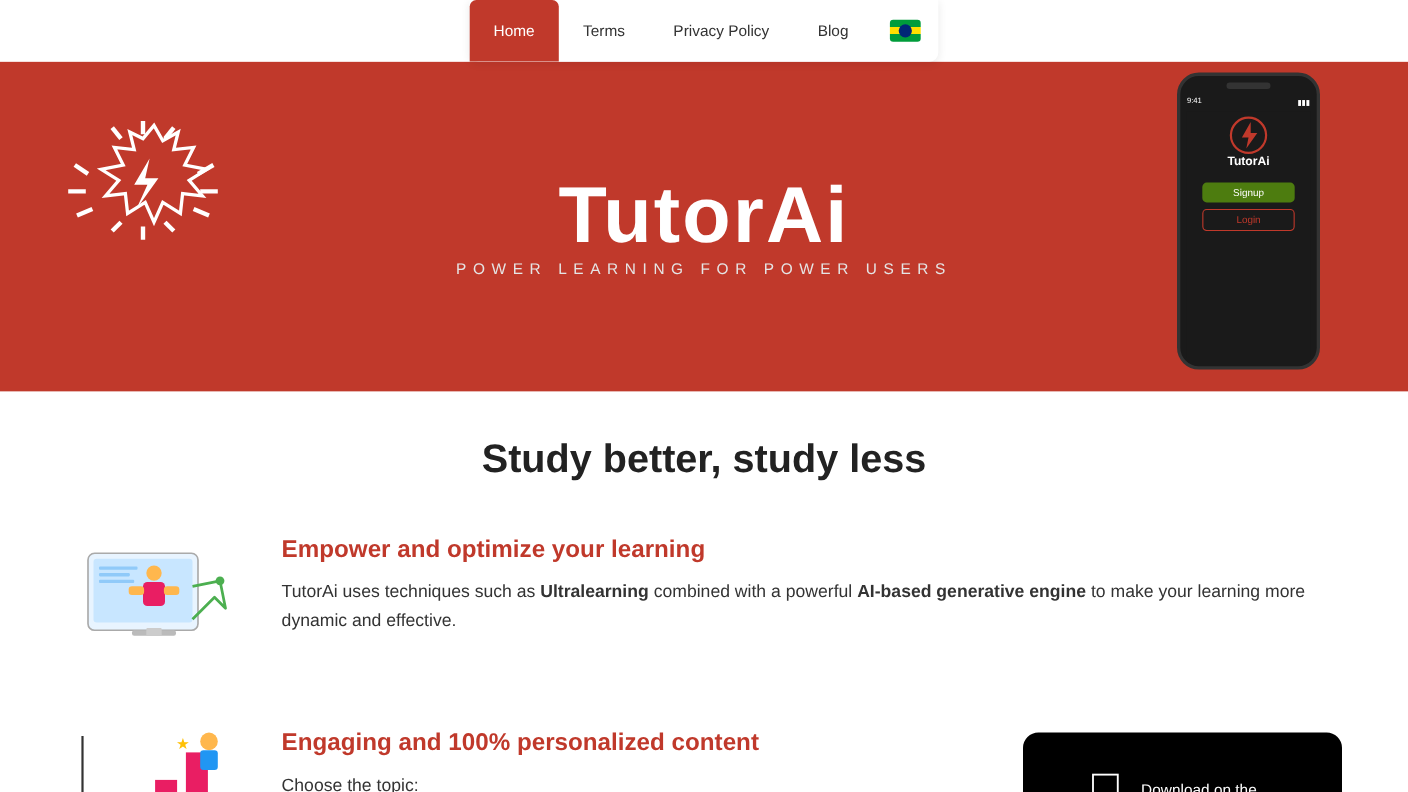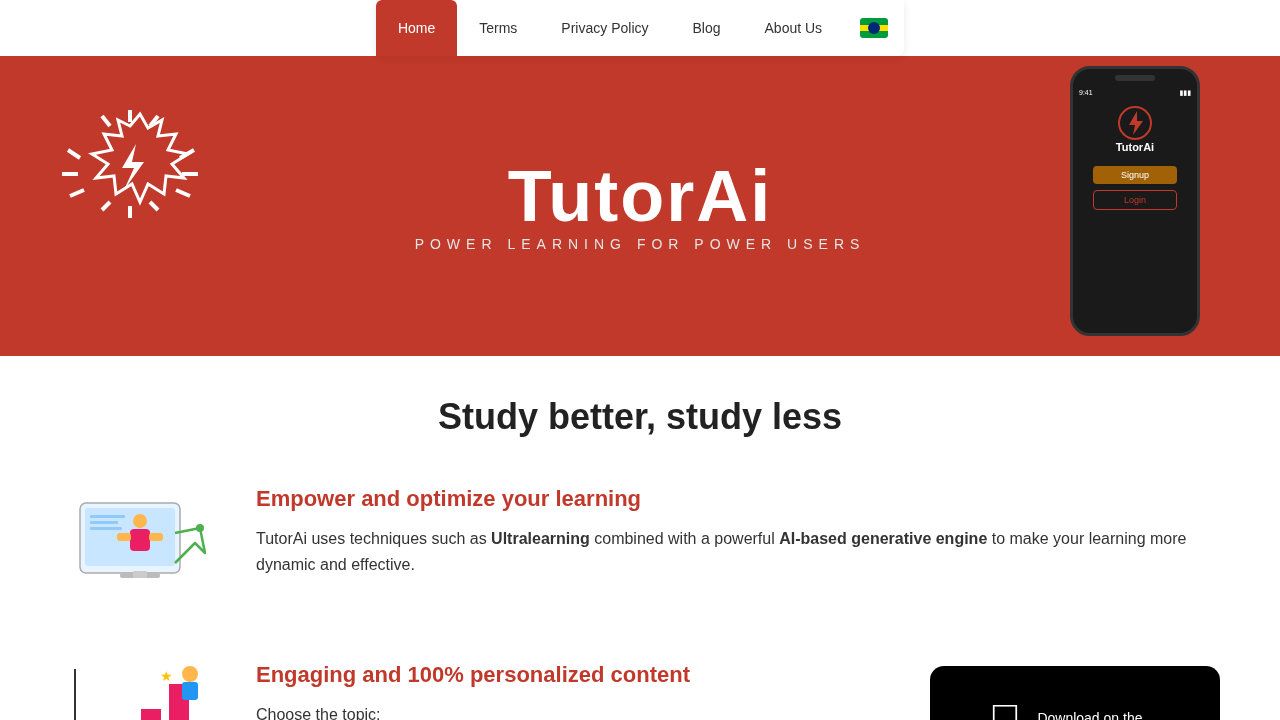--- a/index.html
+++ b/index.html
@@ -127,21 +127,21 @@
     }
     .phone-logo {
       color: #fff;
       font-size: 11px;
       font-weight: bold;
       text-align: center;
       margin-bottom: 10px;
     }
     .phone-btn {
       width: 80%;
-      background: #a16207;
+      background: #4d7c0f;
       color: #fff;
       font-size: 9px;
       text-align: center;
       padding: 4px;
       border-radius: 4px;
       margin: 3px 0;
     }
     .phone-btn.outline {
       background: transparent;
       border: 1px solid #c0392b;
@@ -259,21 +259,20 @@
   </style>
 </head>
 <body>
 
 <nav>
   <div class="nav-inner">
     <div class="nav-item active">Home</div>
     <div class="nav-item">Terms</div>
     <div class="nav-item">Privacy Policy</div>
     <div class="nav-item">Blog</div>
-    <div class="nav-item">About Us</div>
     <div class="nav-flag">
       <span class="flag-icon"></span>
     </div>
   </div>
 </nav>
 
 <div class="hero">
 
   <div class="hero-left-icon">
     <svg viewBox="0 0 180 200" xmlns="http://www.w3.org/2000/svg" class="illus-svg">

